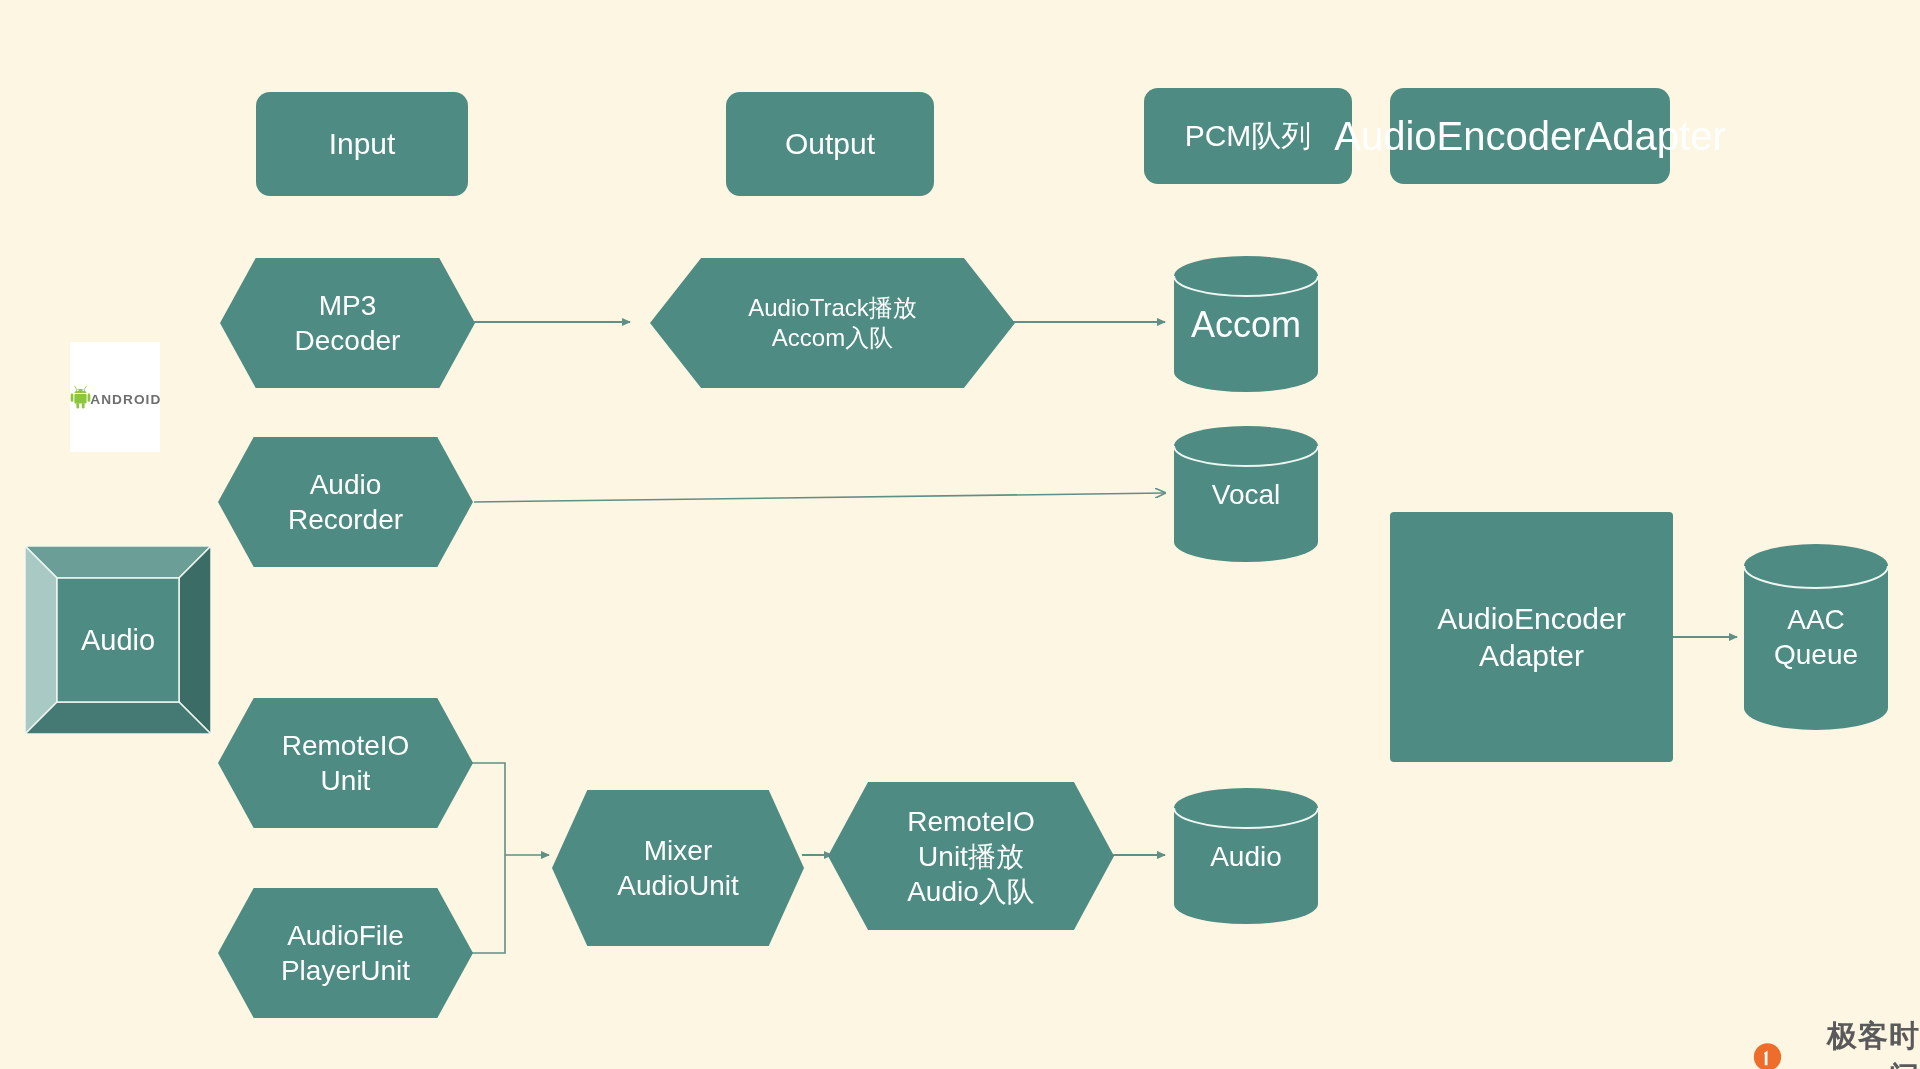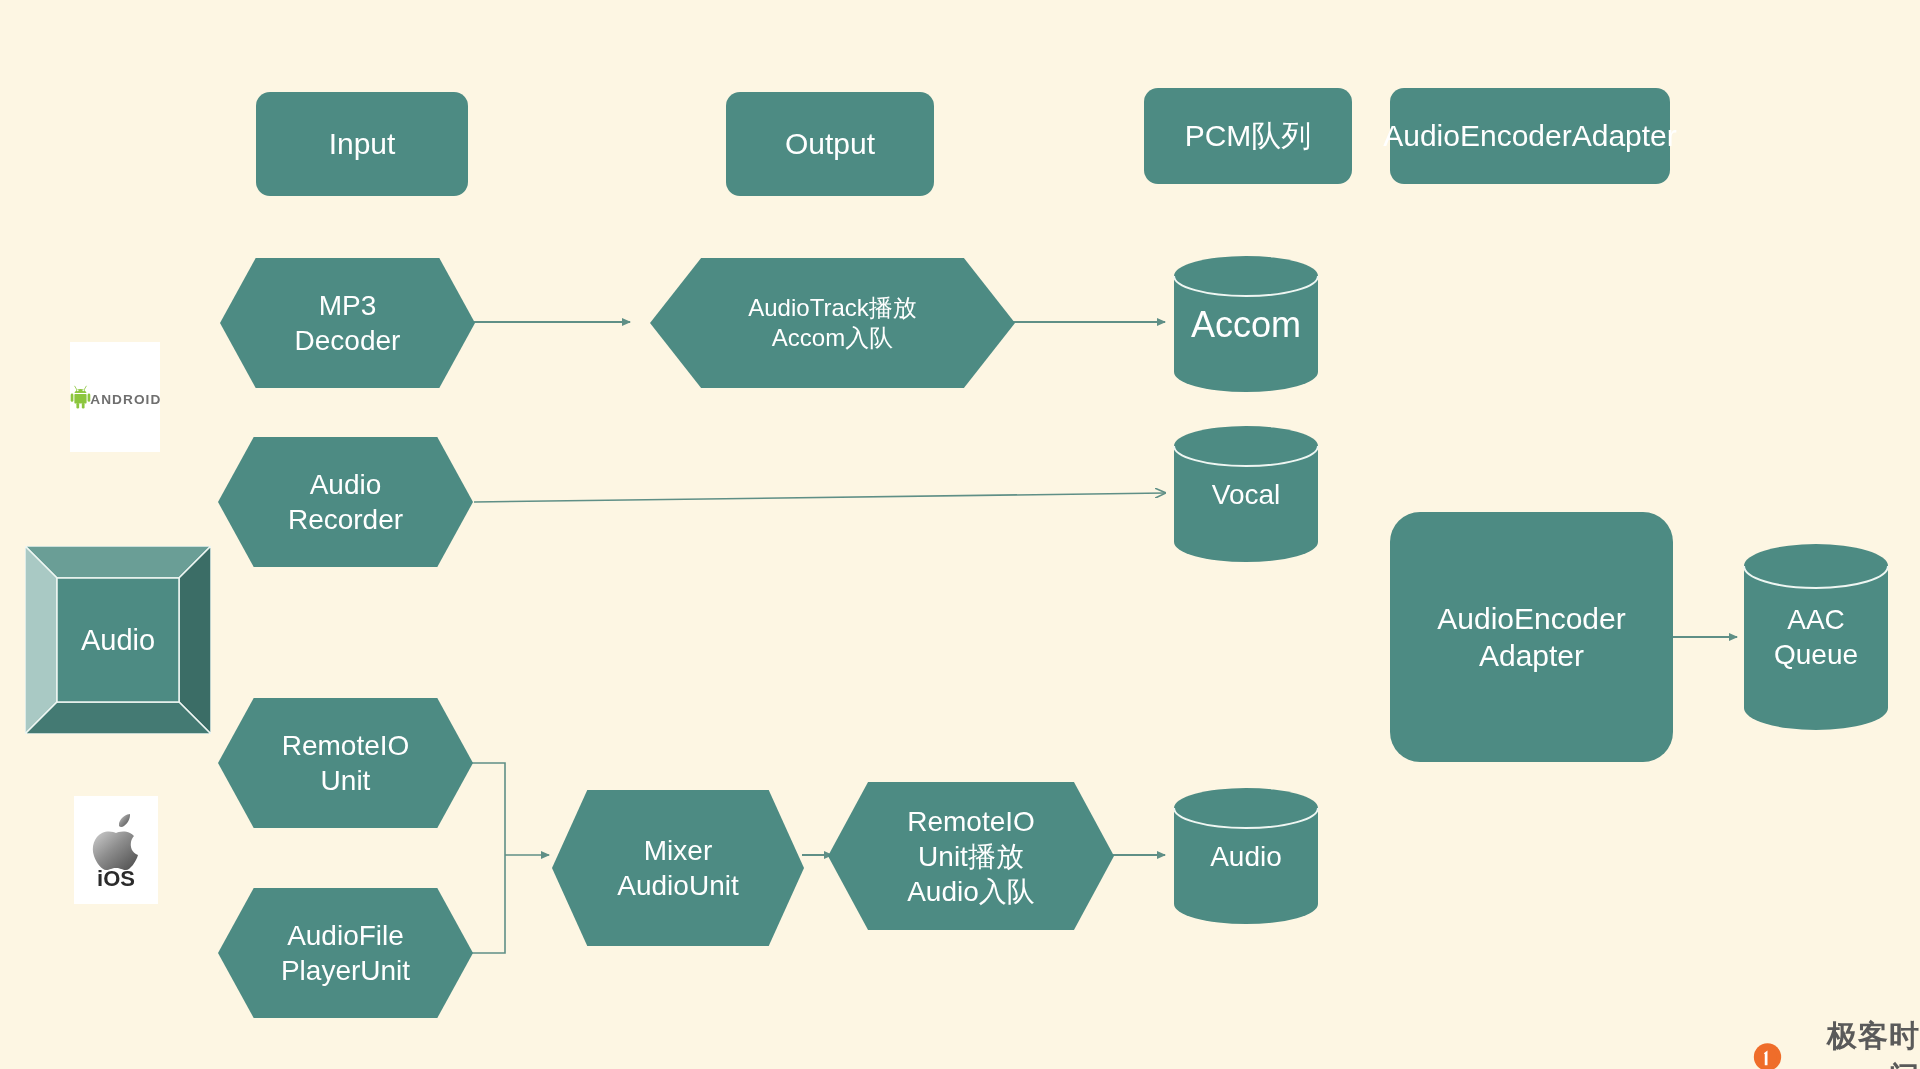--- a/index.html
+++ b/index.html
@@ -141,21 +141,21 @@
   </div>
 
   <div class="node rrect" style="left:726px; top:92px; width:208px; height:104px; font-size:30px;align-items:center;">
     <span>Output</span>
   </div>
 
   <div class="node rrect" style="left:1144px; top:88px; width:208px; height:96px; font-size:30px;">
     <span>PCM队列</span>
   </div>
 
-  <div class="node rrect" style="left:1390px; top:88px; width:280px; height:96px; font-size:30px; padding:0 14px;">
+  <div class="node rrect" style="left:1390px; top:88px; width:280px; height:96px; font-size:40px; padding:0 14px;">
     <span>AudioEncoderAdapter</span>
   </div>
 
   <div class="logo-plate" style="left:70px; top:342px; width:90px; height:110px;">
     <svg width="66" height="74" viewBox="0 0 66 74">
       <g fill="#8cc63e">
         <line x1="14" y1="5" x2="21" y2="17" stroke="#8cc63e" stroke-width="2.4" stroke-linecap="round"></line>
         <line x1="48" y1="5" x2="41" y2="17" stroke="#8cc63e" stroke-width="2.4" stroke-linecap="round"></line>
         <path d="M13,25 a20,20 0 0 1 36,0 z"></path>
         <circle cx="23" cy="18" r="2.3" fill="#ffffff"></circle>
@@ -164,34 +164,20 @@
         <rect x="2" y="27" width="8" height="24" rx="4"></rect>
         <rect x="52" y="27" width="8" height="24" rx="4"></rect>
         <rect x="19" y="55" width="8" height="16" rx="3.5"></rect>
         <rect x="35" y="55" width="8" height="16" rx="3.5"></rect>
       </g>
       <line x1="13" y1="26.3" x2="49" y2="26.3" stroke="#ffffff" stroke-width="1.6"></line>
     </svg>
     <div class="wordmark" style="font-size:13px; margin-top:4px; transform:scaleX(1.05);">ANDROID</div>
   </div>
 
-  <div class="logo-plate" style="left:74px; top:796px; width:84px; height:108px;">
-    <svg width="60" height="74" viewBox="0 0 60 74">
-      <defs>
-        <linearGradient id="applegrad" x1="0" y1="0" x2="1" y2="1">
-          <stop offset="0%" stop-color="#cfcfcf"></stop>
-          <stop offset="45%" stop-color="#8d8d8d"></stop>
-          <stop offset="100%" stop-color="#4a4a4a"></stop>
-        </linearGradient>
-      </defs>
-      <path d="M33,10 C35,4 41,1 44,1 C44.5,6 41,11 38,13 C36,14.4 34,14 33,13 Z" fill="url(#applegrad)"></path>
-      <path d="M44,20 C38,17 32,19 30,20 C28,19 22,17 16,20 C8,24 5,34 8,43 C10.5,50.5 16,57 20,57 C24,57 25.5,55 30,55 C34.5,55 36,57 40,57 C44,57 50,49 52,42 C46,40 44,34 45,29 C45.4,26.8 46.6,24.6 48,23 C46.8,21.6 45.4,20.6 44,20 Z" fill="url(#applegrad)"></path>
-      <text x="30" y="73" font-family="Liberation Sans, sans-serif" font-size="22" font-weight="bold" fill="#2b2b2b" text-anchor="middle">iOS</text>
-    </svg>
-  </div>
 
   <div class="bevel" style="left:25px; top:546px; width:186px; height:188px;">
     <svg width="186" height="188" viewBox="0 0 186 188">
       <polygon points="0,0 186,0 154,32 32,32" fill="#6a9e96" stroke="#eef6f2" stroke-width="1.5"></polygon>
       <polygon points="0,0 32,32 32,156 0,188" fill="#a9c9c4" stroke="#eef6f2" stroke-width="1.5"></polygon>
       <polygon points="186,0 186,188 154,156 154,32" fill="#3b6d66" stroke="#eef6f2" stroke-width="1.5"></polygon>
       <polygon points="0,188 32,156 154,156 186,188" fill="#447a73" stroke="#eef6f2" stroke-width="1.5"></polygon>
       <rect x="32" y="32" width="122" height="124" fill="#4d8b83" stroke="#eef6f2" stroke-width="1.5"></rect>
     </svg>
     <div class="node" style="left:32px; top:32px; width:122px; height:124px; font-size:29px;">
@@ -228,21 +214,21 @@
     <span>Mixer
 AudioUnit</span>
   </div>
 
   <div class="node hex" style="left:828px; top:782px; width:286px; height:148px; font-size:28px;">
     <span>RemoteIO
 Unit播放
 Audio入队</span>
   </div>
 
-  <div class="node rrect" style="left:1390px; top:512px; width:283px; height:250px; font-size:30px; border-radius:30px;">
+  <div class="node rrect" style="left:1390px; top:512px; width:283px; height:250px; font-size:30px; border-radius:4px;">
     <span>AudioEncoder
 Adapter</span>
   </div>
 
   <div class="node cyl" style="left:1172px; top:254px; width:148px; height:140px; font-size:36px;">
     <svg class="cylbody" viewBox="0 0 148 140" preserveAspectRatio="none">
       <path d="M2,22 L2,118 A72,20 0 0 0 146,118 L146,22 Z" fill="#4d8b83"></path>
       <ellipse cx="74" cy="22" rx="72" ry="20" fill="#4d8b83"></ellipse>
       <path d="M2,22 A72,20 0 0 0 146,22" fill="none" stroke="#eef6f2" stroke-width="2"></path>
     </svg>

